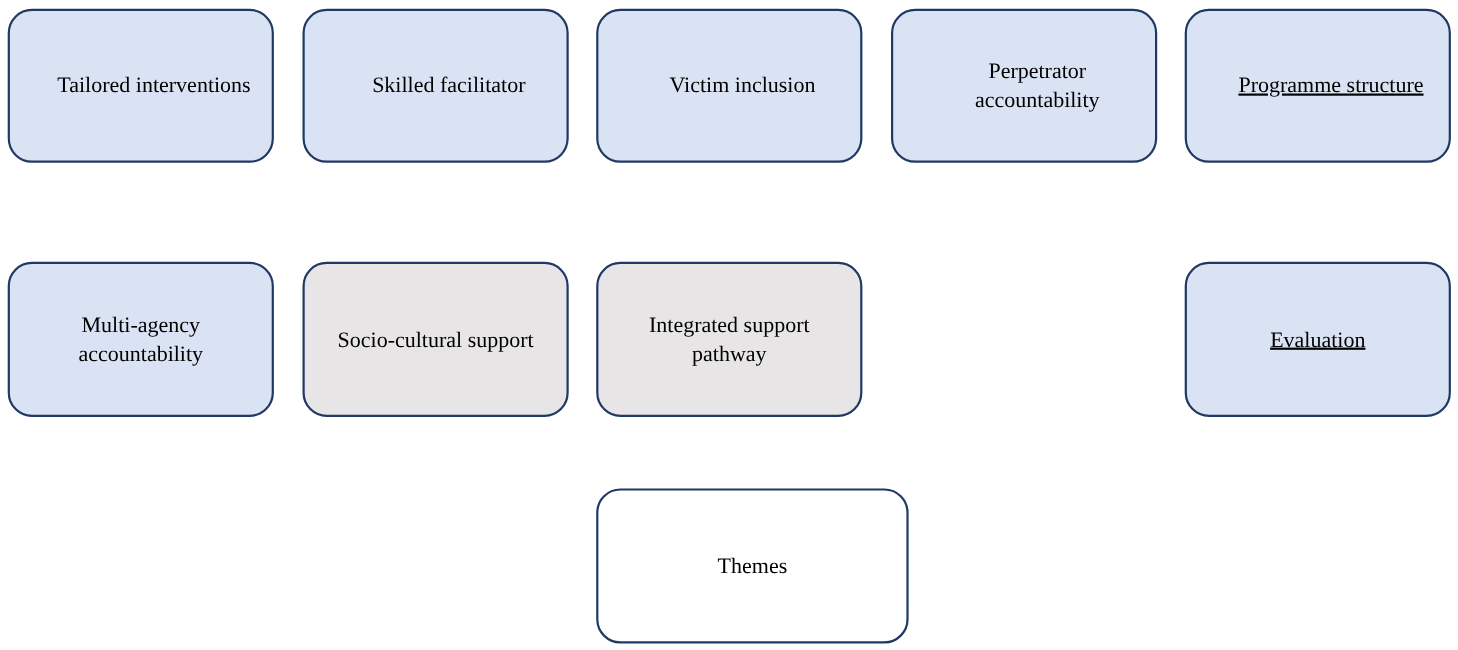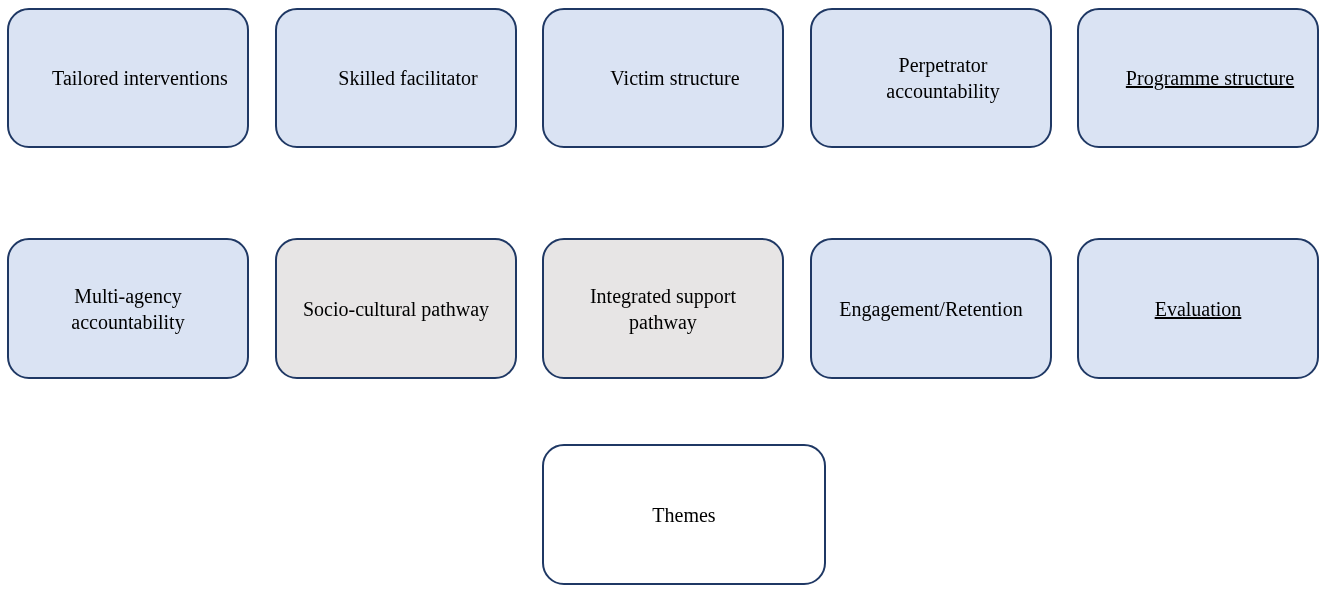--- a/index.html
+++ b/index.html
@@ -52,40 +52,37 @@
 
 <div class="canvas">
 
   <div class="box fill-blue r1 c1">
     <span>Tailored interventions</span>
   </div>
   <div class="box fill-blue r1 c2">
     <span>Skilled facilitator</span>
   </div>
   <div class="box fill-blue r1 c3">
-    <span>Victim structure</span>
+    <span>Victim inclusion</span>
   </div>
   <div class="box fill-blue r1 c4">
     <span>Perpetrator accountability</span>
   </div>
   <div class="box fill-blue r1 c5">
     <span>Programme structure</span>
   </div>
 
   <div class="box fill-blue r2 c1">
     <span>Multi-agency accountability</span>
   </div>
   <div class="box fill-gray r2 c2">
-    <span>Socio-cultural pathway</span>
+    <span>Socio-cultural support</span>
   </div>
   <div class="box fill-gray r2 c3">
     <span>Integrated support pathway</span>
-  </div>
-  <div class="box fill-blue r2 c4">
-    <span>Engagement/Retention</span>
   </div>
   <div class="box fill-blue r2 c5">
     <span>Evaluation</span>
   </div>
 
   <div class="box fill-white r3 c3 themes-box">
     <span>Themes</span>
   </div>
 
 </div>

